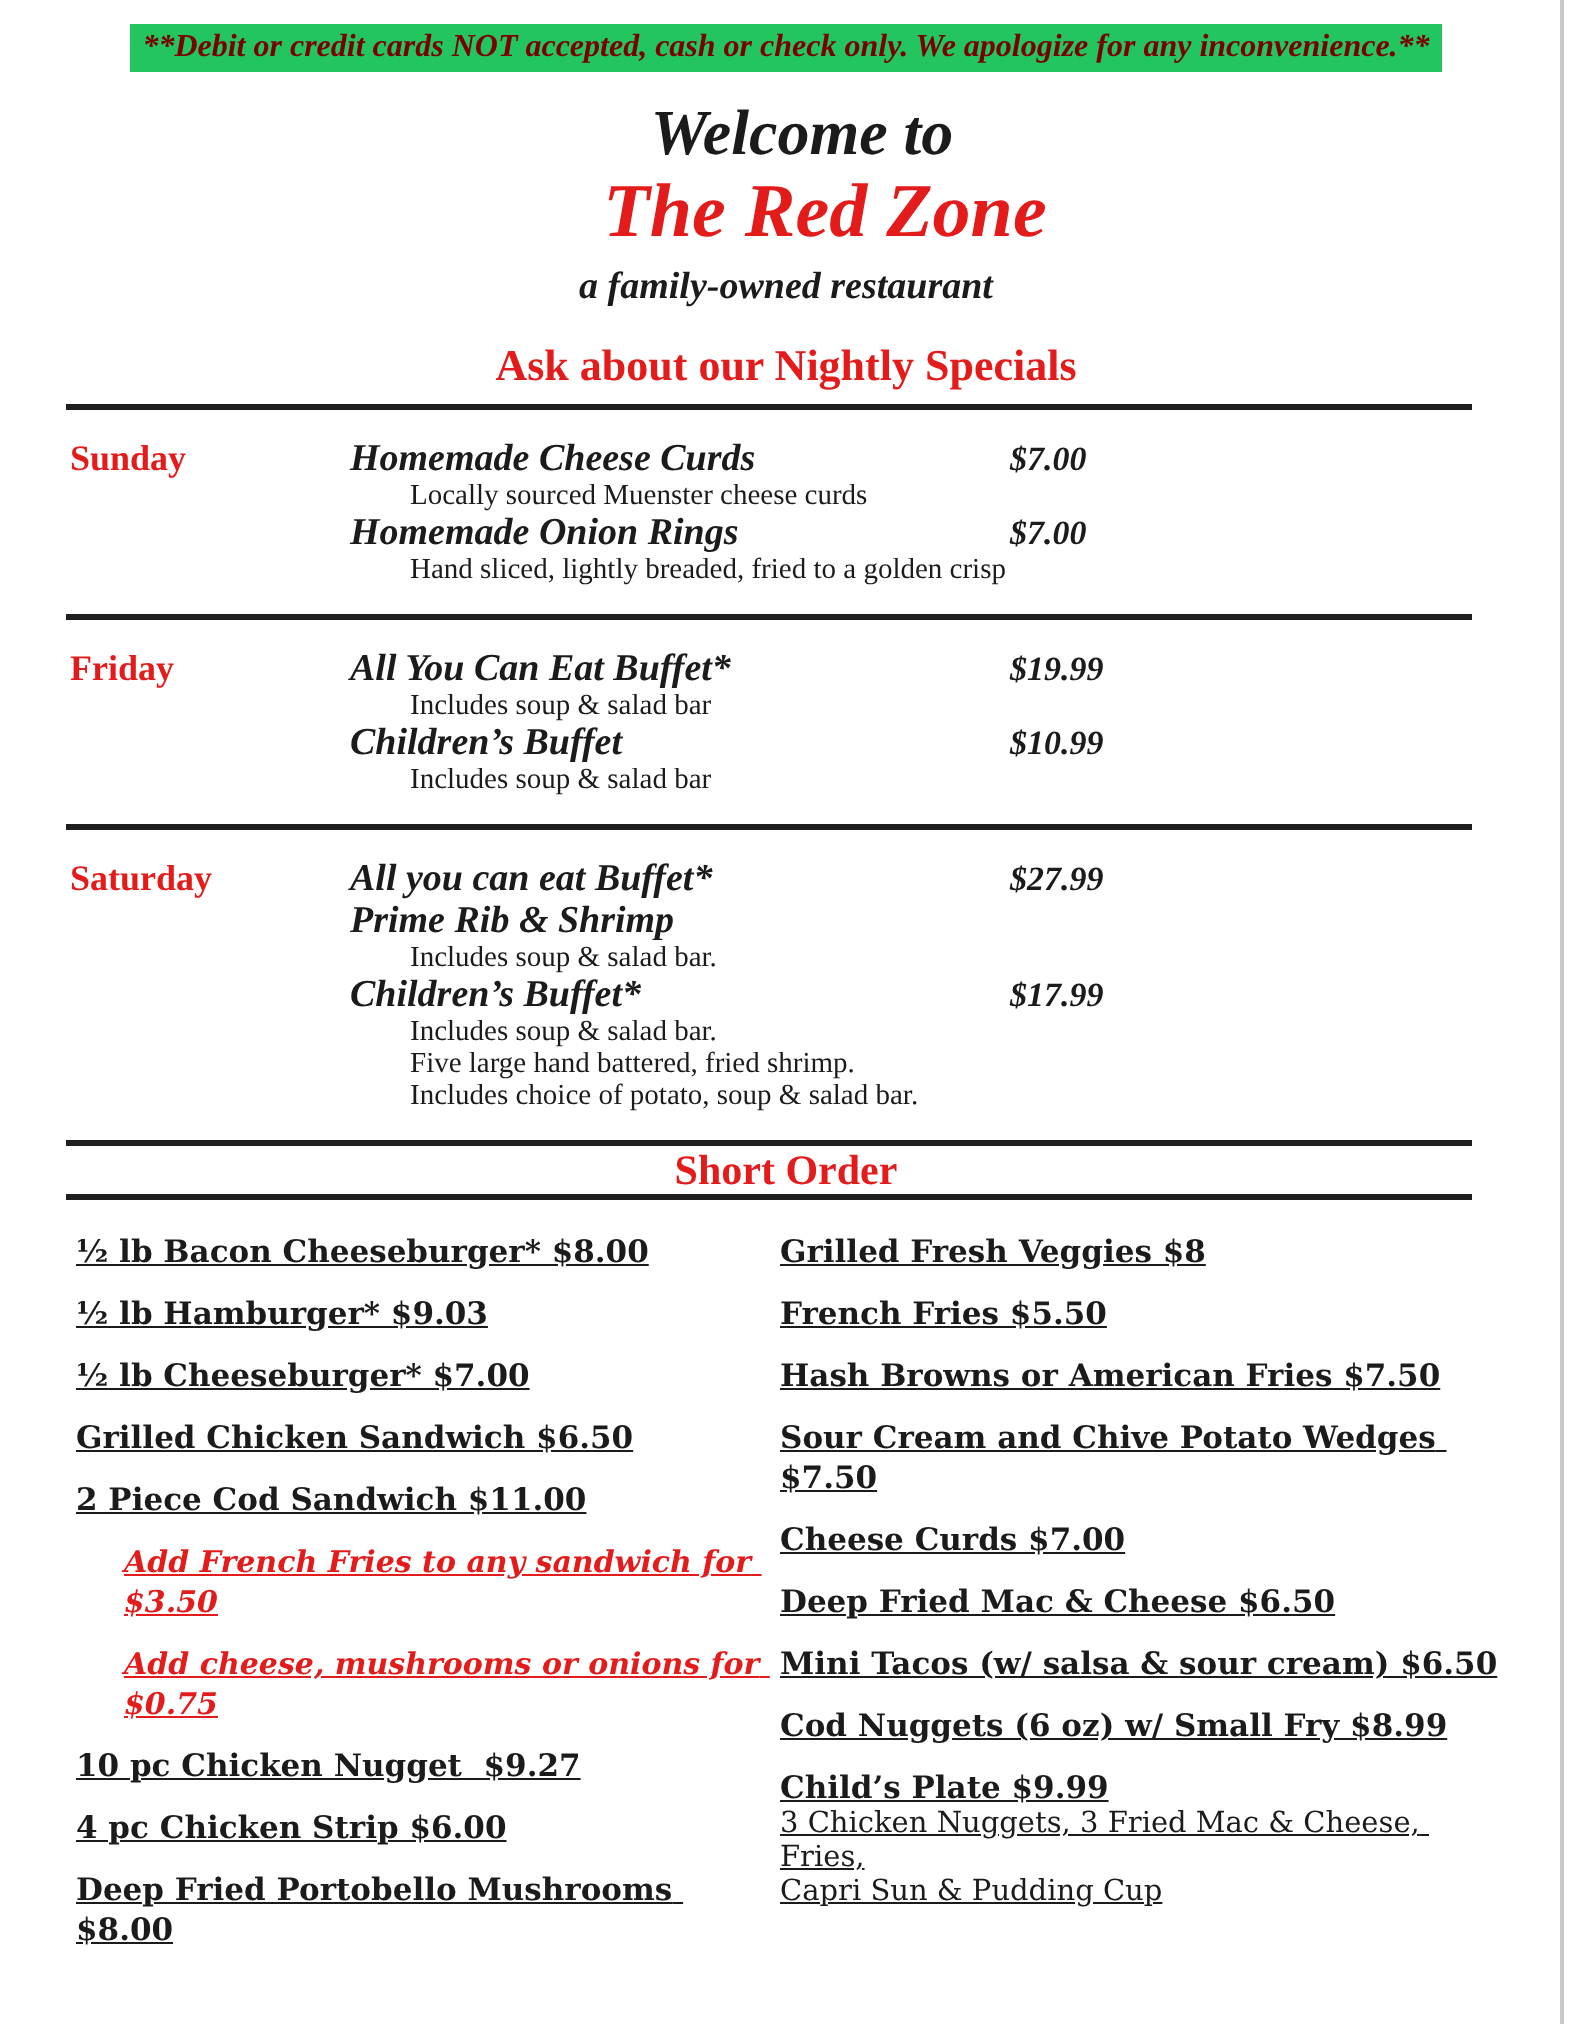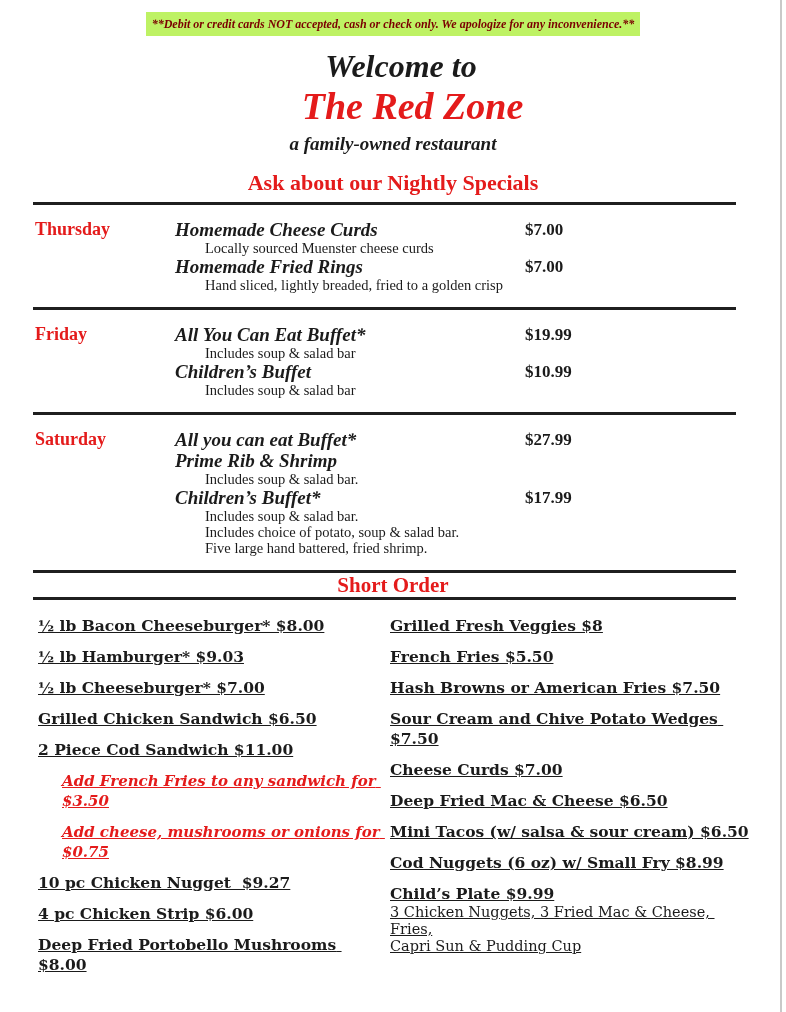--- a/index.html
+++ b/index.html
@@ -24,25 +24,25 @@
     background: #c9c9c9;
   }
 
   
   .banner-row {
     text-align: center;
     padding-top: 12px;
   }
   .banner {
     display: inline-block;
-    background: #bef264;
+    background: #22c55e;
     color: #7a0000;
     font-weight: bold;
     font-style: italic;
-    font-size: 12px;
+    font-size: 16px;
     line-height: 24px;
     padding: 0 6px;
   }
 
   
   .welcome {
     text-align: center;
     font-weight: bold;
     font-style: italic;
     font-size: 32px;
@@ -96,33 +96,34 @@
   .ns-day {
     position: absolute;
     left: 0;
     top: 14px;
     color: #e41b1b;
     font-weight: bold;
     font-size: 18px;
     line-height: 21px;
   }
   .ns-items { margin-left: 140px; }
-  .ns-line { display: flex; gap: 20px; }
+  .ns-line { display: flex; }
   .ns-name {
     font-weight: bold;
     font-style: italic;
     font-size: 19px;
     line-height: 21px;
     width: 330px;
     flex: none;
   }
   .ns-price {
     font-weight: bold;
     font-size: 17px;
     line-height: 21px;
+    font-style: italic;
   }
   .ns-desc {
     font-size: 14.5px;
     line-height: 16px;
     padding-left: 30px;
   }
 
   
   .so-header-text {
     text-align: center;
@@ -171,32 +172,32 @@
 <div class="welcome">Welcome to</div>
 <div class="title">The Red Zone</div>
 <div class="subtitle">a family-owned restaurant</div>
 
 <div class="specials-heading">Ask about our Nightly Specials</div>
 
 <div class="rule first"></div>
 
 <div id="nightly-specials">
     <div class="ns-section">
-      <div class="ns-day">Thursday</div>
+      <div class="ns-day">Sunday</div>
       <div class="ns-items">
         <div class="ns-item">
           <div class="ns-line">
             <span class="ns-name">Homemade Cheese Curds</span>
             <span class="ns-price">$7.00</span>
           </div>
           <div class="ns-desc">Locally sourced Muenster cheese curds</div>
         </div>
         <div class="ns-item">
           <div class="ns-line">
-            <span class="ns-name">Homemade Fried Rings</span>
+            <span class="ns-name">Homemade Onion Rings</span>
             <span class="ns-price">$7.00</span>
           </div>
           <div class="ns-desc">Hand sliced, lightly breaded, fried to a golden crisp</div>
         </div>
       </div>
     </div>
     <div class="rule"></div>
     <div class="ns-section">
       <div class="ns-day">Friday</div>
       <div class="ns-items">
@@ -229,22 +230,22 @@
           <div class="ns-desc">Includes soup &amp; salad bar.</div>
         </div>
         <div class="ns-item">
           <div class="ns-line">
             <span class="ns-name">Children’s Buffet*</span>
             <span class="ns-price">$17.99</span>
           </div>
           <div class="ns-desc">Includes soup &amp; salad bar.</div>
         </div>
         <div class="ns-item">
+          <div class="ns-desc">Five large hand battered, fried shrimp.</div>
           <div class="ns-desc">Includes choice of potato, soup &amp; salad bar.</div>
-          <div class="ns-desc">Five large hand battered, fried shrimp.</div>
         </div>
       </div>
     </div>
   </div>
 
 <div class="rule"></div>
 <div class="so-header-text">Short Order</div>
 <div class="rule"></div>
 
 <div class="so-columns">

